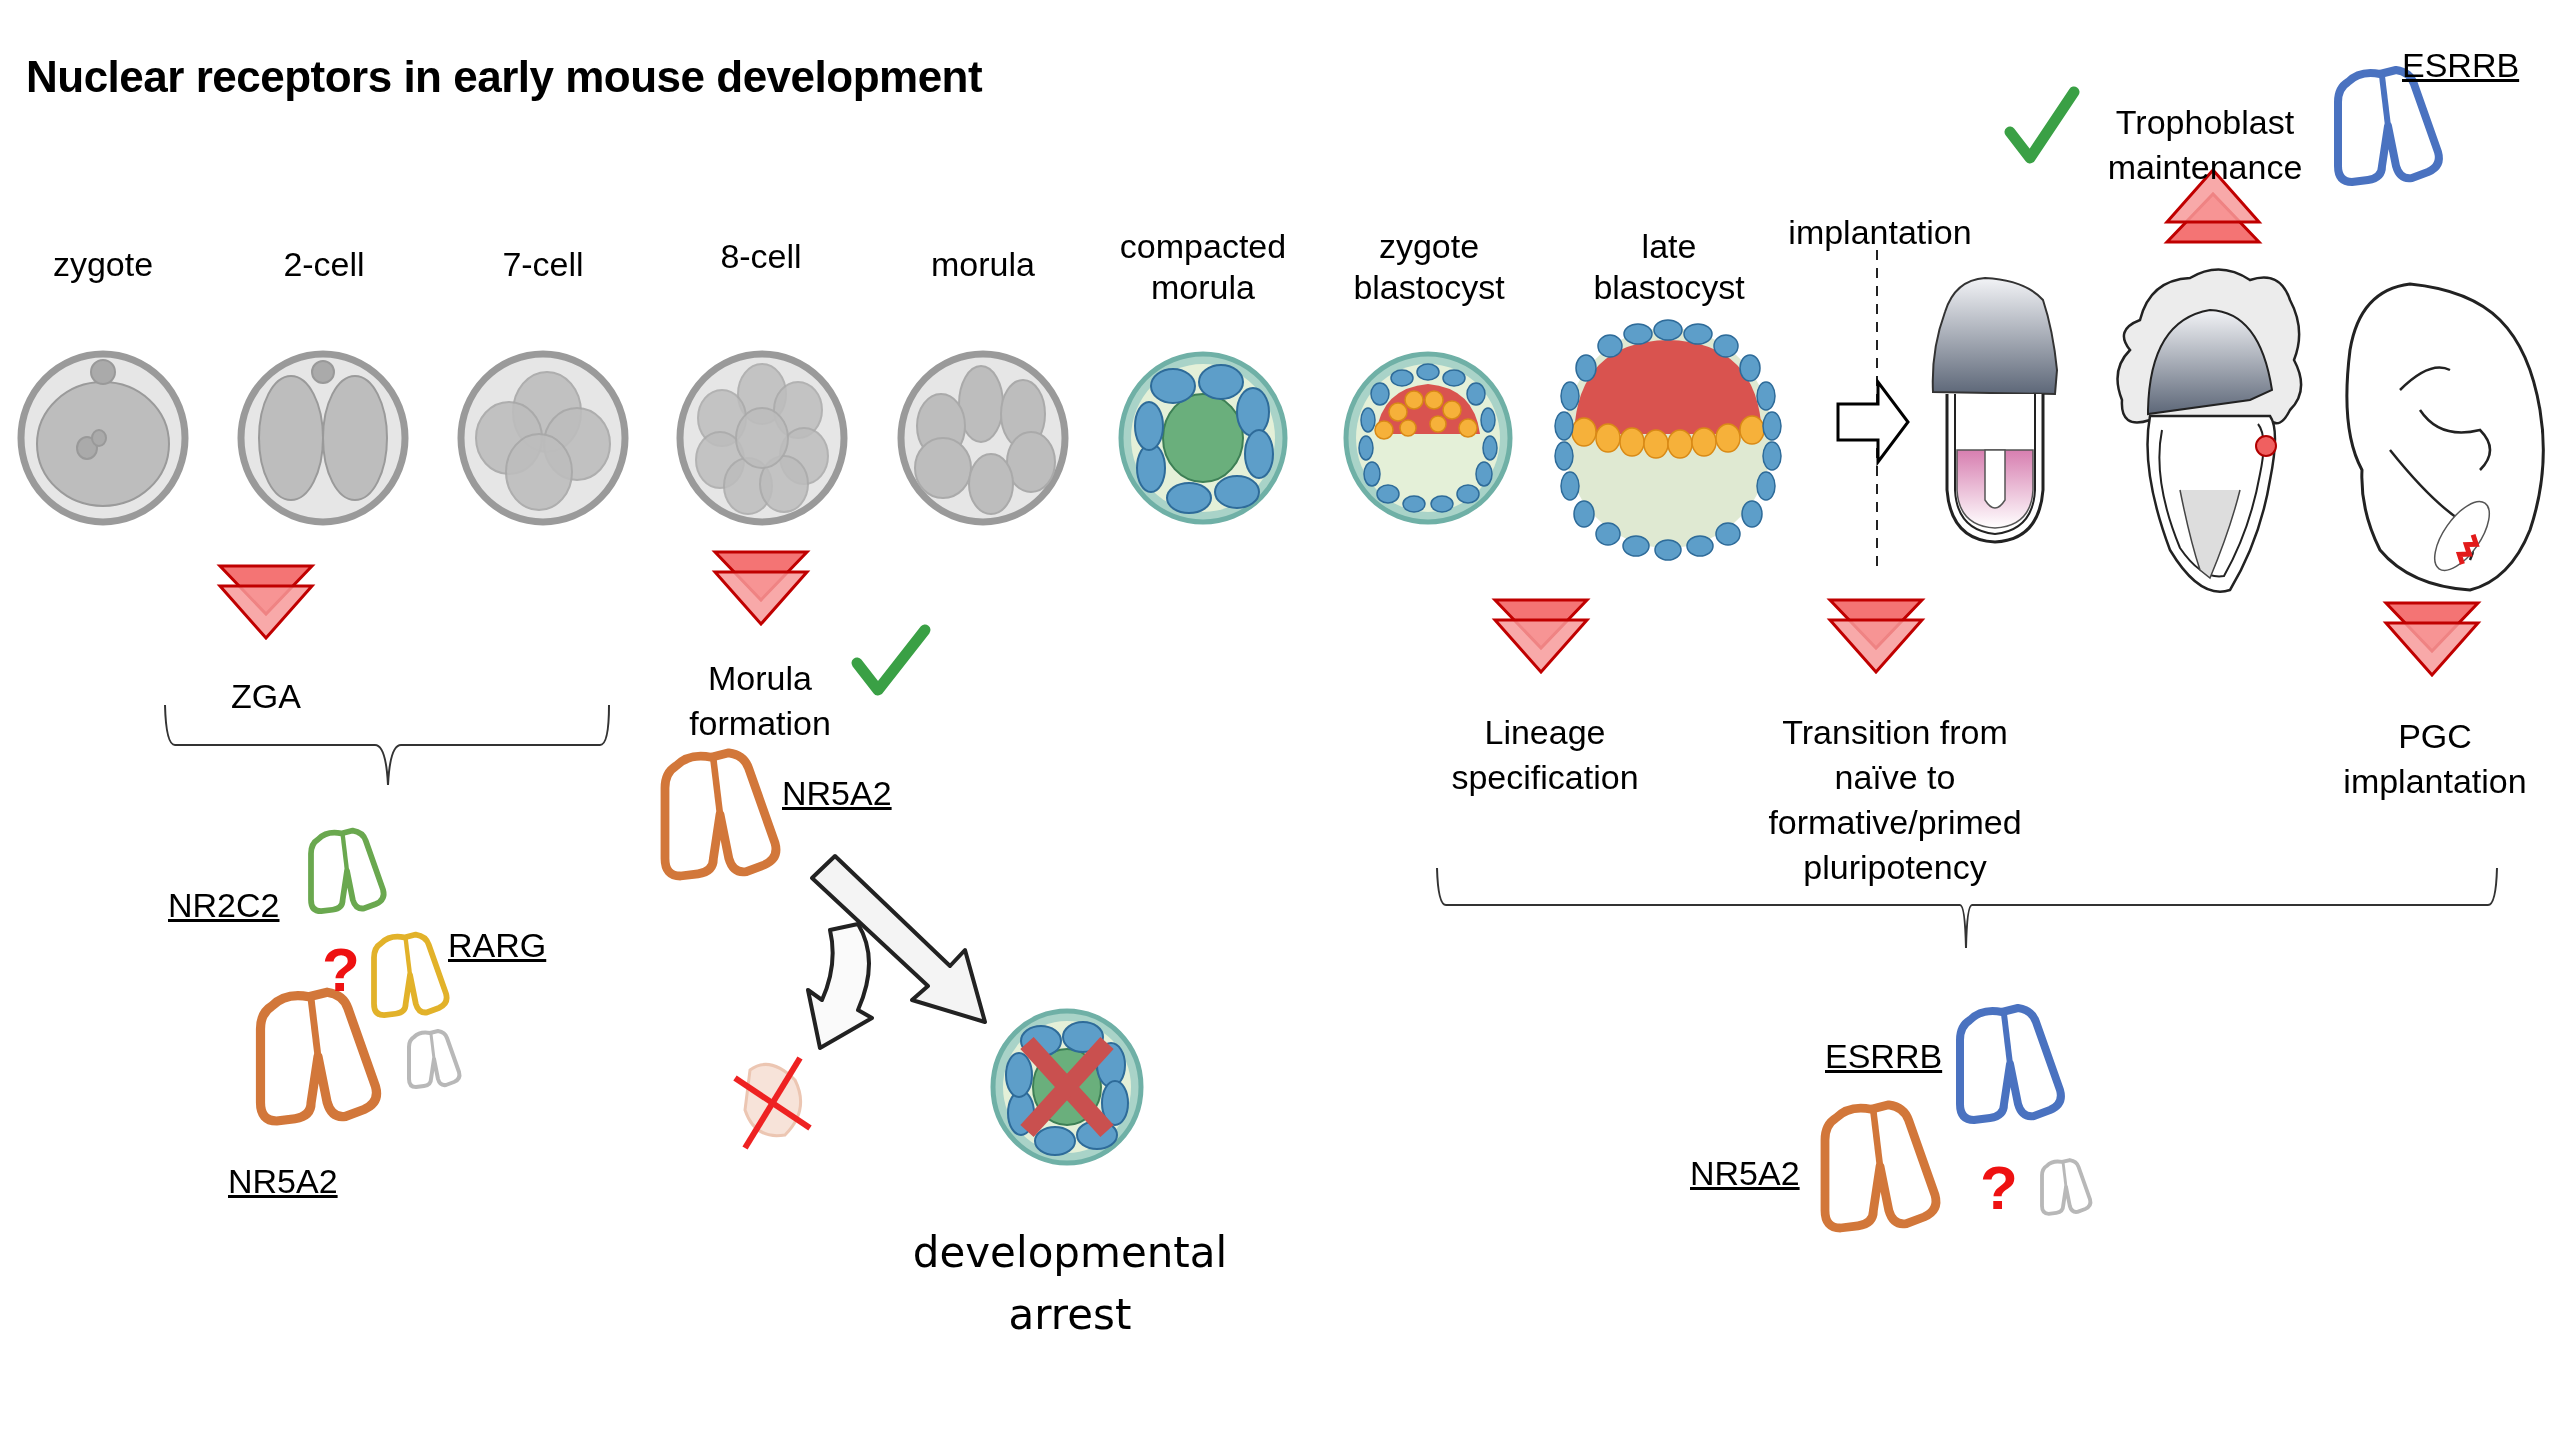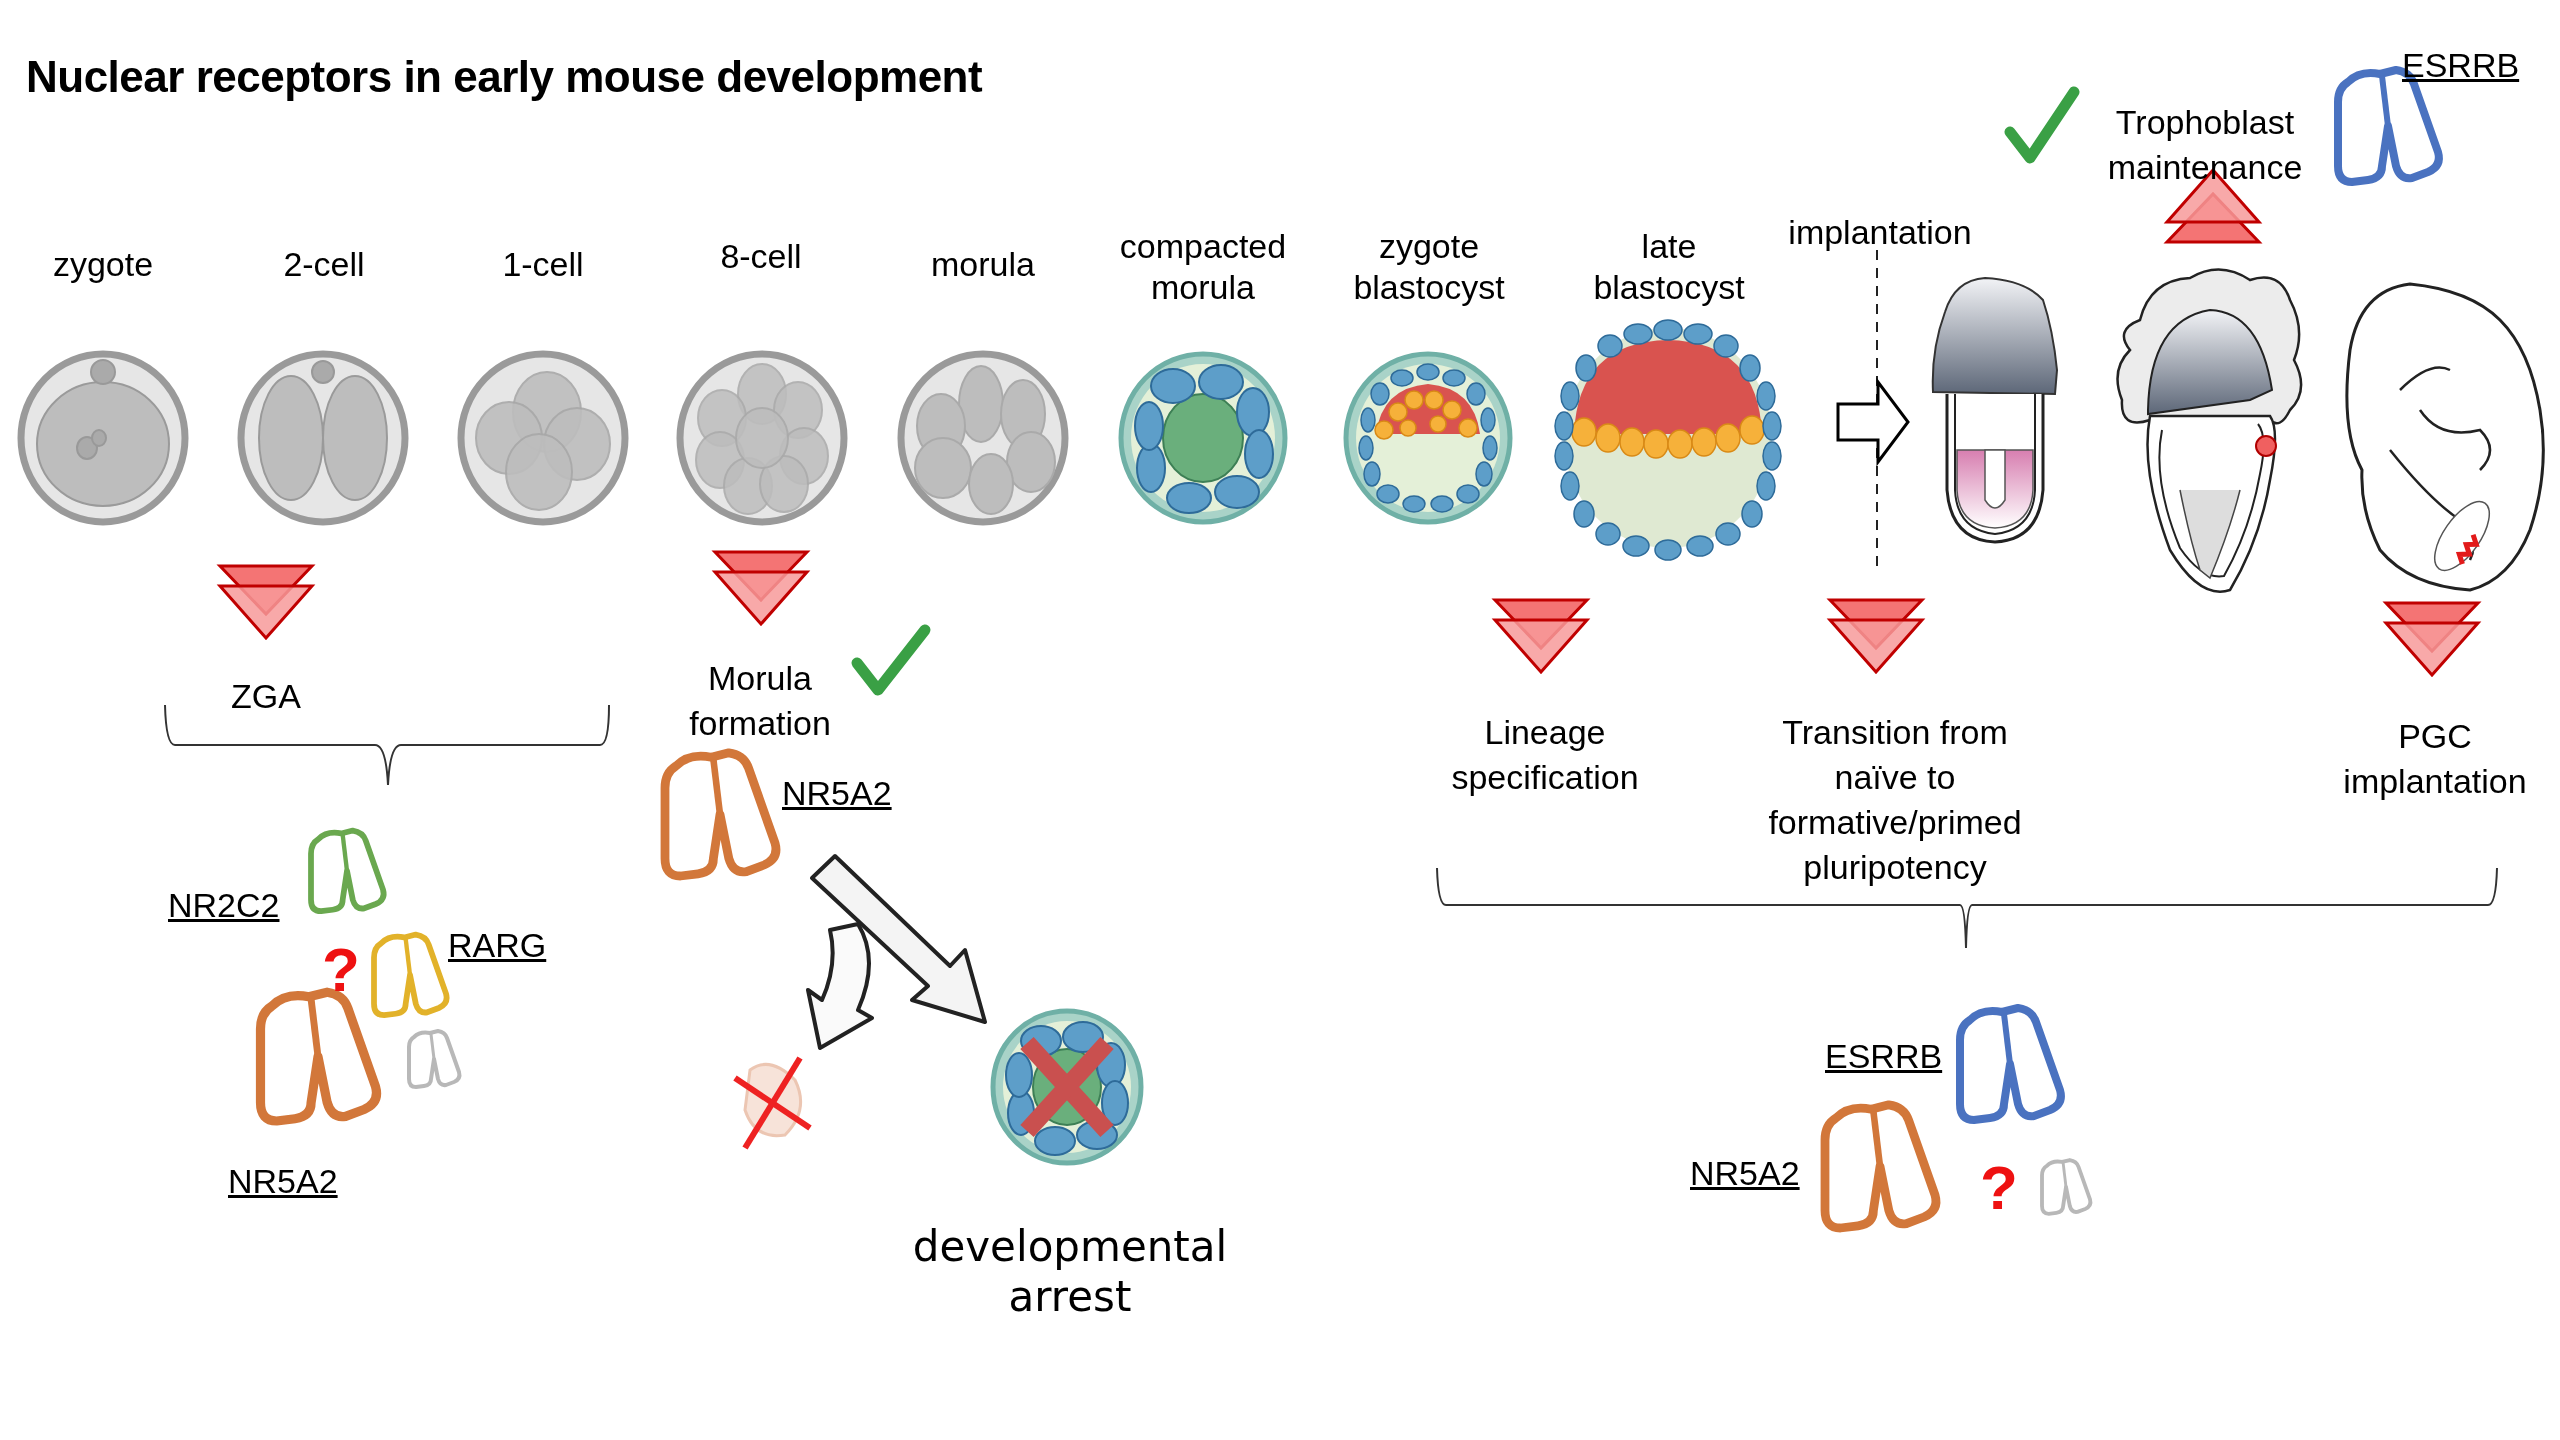--- a/index.html
+++ b/index.html
@@ -2,32 +2,32 @@
 <html><head>
 <meta charset="utf-8">
 <style>
   html, body { margin:0; padding:0; background:#ffffff; }
   body { width:2560px; height:1440px; position:relative; overflow:hidden; font-family:"Liberation Sans", sans-serif; color:#000; }
   .abs { position:absolute;margin-top:24px; }
   .title { left:26px; top:28px; font-size:44px; font-weight:bold; letter-spacing:-0.5px; }
   .stage-label { font-size:34px; text-align:center; line-height:41px; width:240px; margin-left:-120px; }
   .lbl { font-size:34px; text-align:center; line-height:45px; }
   .nr-label { font-size:34px;text-decoration:underline; }
-  .big-lbl { font-size:42px; text-align:center; line-height:50px; font-family:"DejaVu Sans", sans-serif; }
+  .big-lbl { font-size:42px; text-align:center; line-height:62px; font-family:"DejaVu Sans", sans-serif; }
   svg.layer { position:absolute; left:0; top:0; }
   .qmark { font-size:62px; font-weight:bold; color:#ee1111; }
 </style>
 </head>
 <body>
 
 <div class="abs title">Nuclear receptors in early mouse development</div>
 
 <div class="abs stage-label" style="left:103px;top:220px;">zygote</div>
 <div class="abs stage-label" style="left:324px;top:220px;">2-cell</div>
-<div class="abs stage-label" style="left:543px;top:220px;">1-cell</div>
+<div class="abs stage-label" style="left:543px;top:220px;">7-cell</div>
 <div class="abs stage-label" style="left:761px;top:212px;">8-cell</div>
 <div class="abs stage-label" style="left:983px;top:220px;">morula</div>
 <div class="abs stage-label" style="left:1203px;top:202px;white-space:pre-line;">compacted
 morula</div>
 <div class="abs stage-label" style="left:1429px;top:202px;white-space:pre-line;">zygote
 blastocyst</div>
 <div class="abs stage-label" style="left:1669px;top:202px;white-space:pre-line;">late
 blastocyst</div>
 <div class="abs stage-label" style="left:1880px;top:188px;">implantation</div>
 

